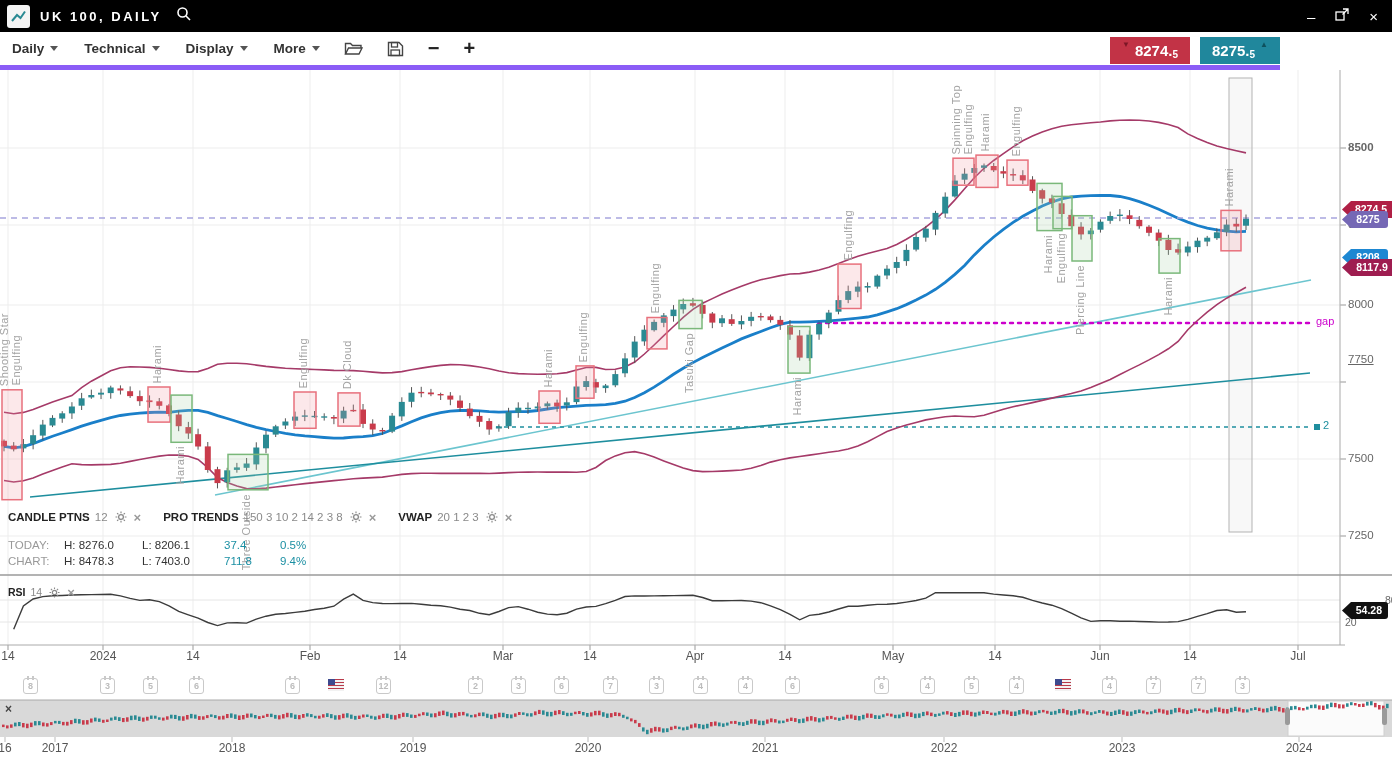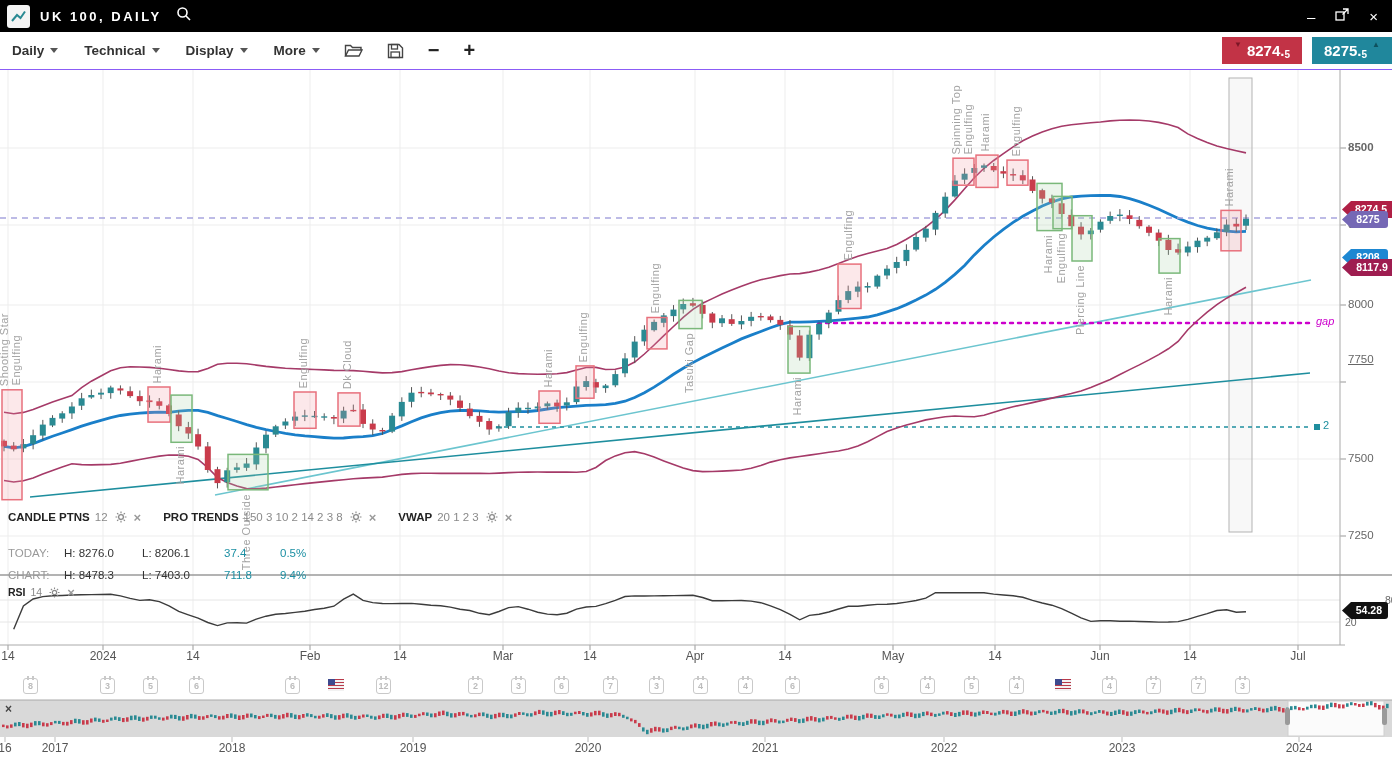--- a/index.html
+++ b/index.html
@@ -13,22 +13,22 @@
     display:flex; align-items:center; z-index:10; }
   .logo { width:23px; height:23px; background:#f4f4f4; border-radius:3px; margin:0 10px 0 7px;
     display:flex; align-items:center; justify-content:center; }
   .tb-title { color:#fff; font-size:13px; font-weight:600; letter-spacing:2.5px; }
   .tb-search { margin-left:14px; }
   .tb-spacer { flex:1; }
   .winctl { display:flex; align-items:center; gap:20px; margin-right:14px; color:#fff; }
   .winctl span { font-size:15px; line-height:15px; cursor:default; }
 
   
-  #toolbar { position:absolute; left:0; top:32px; width:1392px; height:38px; background:#fff;
-    border-bottom:1px solid #8b5cf6; display:flex; align-items:center; z-index:10; }
+  #toolbar { position:absolute; left:0; top:32px; width:1280px; height:38px; background:#fff;
+    border-bottom:5px solid #8b5cf6; display:flex; align-items:center; z-index:10; }
   .menu { display:flex; align-items:center; font-size:13.5px; font-weight:700; color:#333;
     margin-left:26px; cursor:pointer; }
   .menu:first-child { margin-left:12px; }
   .caret { width:0; height:0; border-left:4px solid transparent; border-right:4px solid transparent;
     border-top:5px solid #555; margin-left:6px; }
   .ticon { margin-left:24px; cursor:pointer; display:flex; align-items:center; }
   .zoomtxt { font-size:20px; font-weight:700; color:#222; margin-left:24px; cursor:pointer; }
   .cp-label { position:absolute; right:186px; top:0; height:38px; display:flex; align-items:center;
     font-size:12.5px; font-weight:700; color:#2f3950; letter-spacing:1.5px; }
   .price-badge { position:absolute; top:5px; height:27px; display:flex; align-items:center;
@@ -42,21 +42,21 @@
 
   
   #legend { position:absolute; left:8px; top:511px; display:flex; align-items:center; z-index:5;
     font-size:11.5px; }
   .lname { font-weight:700; color:#222; }
   .lparams { color:#8a8a8a; margin-left:5px; }
   .licon { margin-left:7px; cursor:pointer; display:inline-flex; }
   .lx { color:#9a9a9a; font-weight:700; font-size:13px; margin-left:7px; cursor:pointer; line-height:11px; }
   .lgap { width:22px; }
   #stats { position:absolute; left:8px; top:538px; z-index:5; font-size:11.5px; }
-  .srow { display:flex; height:14px; line-height:14px; margin-bottom:2px;margin-top:8px; }
+  .srow { display:flex; height:14px; line-height:14px; margin-bottom:2px; }
   .scol-label { width:56px; color:#999; }
   .scol-h { width:78px; color:#333; }
   .scol-l { width:82px; color:#333; }
   .scol-chg { width:56px; color:#1b8fa3; }
   .scol-pct { width:50px; color:#1b8fa3; }
   #rsi-label { position:absolute; left:8px; top:586px; z-index:5; display:flex; align-items:center;
     font-size:10.5px; }
   #rsi-label .lname { font-size:10.5px; }
 
   
@@ -935,21 +935,21 @@
     <div class="xlab" style="left: 1298px;">Jul</div>
     <div class="ytick" style="top: 141px; font-weight: bold;">8500</div>
     <div class="ytick" style="top: 218px;">8250</div>
     <div class="ytick" style="top: 298px;">8000</div>
     <div class="ytick" style="top: 353px; text-decoration: underline;">7750</div>
     <div class="ytick" style="top: 452px;">7500</div>
     <div class="ytick" style="top: 529px;">7250</div>
     <div class="rtick" style="top: 594px; padding-left: 40px;">80</div>
     <div class="rtick" style="top: 616px;">20</div>
     <div class="linelab" style="left: 1323px; top: 419px; color: rgb(30, 142, 158);">2</div>
-    <div class="linelab" style="left: 1316px; top: 315px; color: rgb(204, 0, 204); font-style: italic;">gap</div>
+    <div class="linelab" style="left: 1316px; top: 315px; color: rgb(204, 0, 204);">gap</div>
     <div class="plabel" style="left: -2px; bottom: 378.198px;">Shooting Star</div>
     <div class="plabel" style="left: 10px; bottom: 378.198px;">Engulfing</div>
     <div class="plabel" style="left: 151px; bottom: 380.992px;">Harami</div>
     <div class="plabel" style="left: 173.5px; top: 446.259px;">Harami</div>
     <div class="plabel" style="left: 240px; top: 493.75px;">Three Outside</div>
     <div class="plabel" style="left: 297px; bottom: 376.026px;">Engulfing</div>
     <div class="plabel" style="left: 341px; bottom: 375.094px;">Dk Cloud</div>
     <div class="plabel" style="left: 541.5px; bottom: 376.957px;">Harami</div>
     <div class="plabel" style="left: 577px; bottom: 402.099px;">Engulfing</div>
     <div class="plabel" style="left: 649px; bottom: 450.522px;">Engulfing</div>

